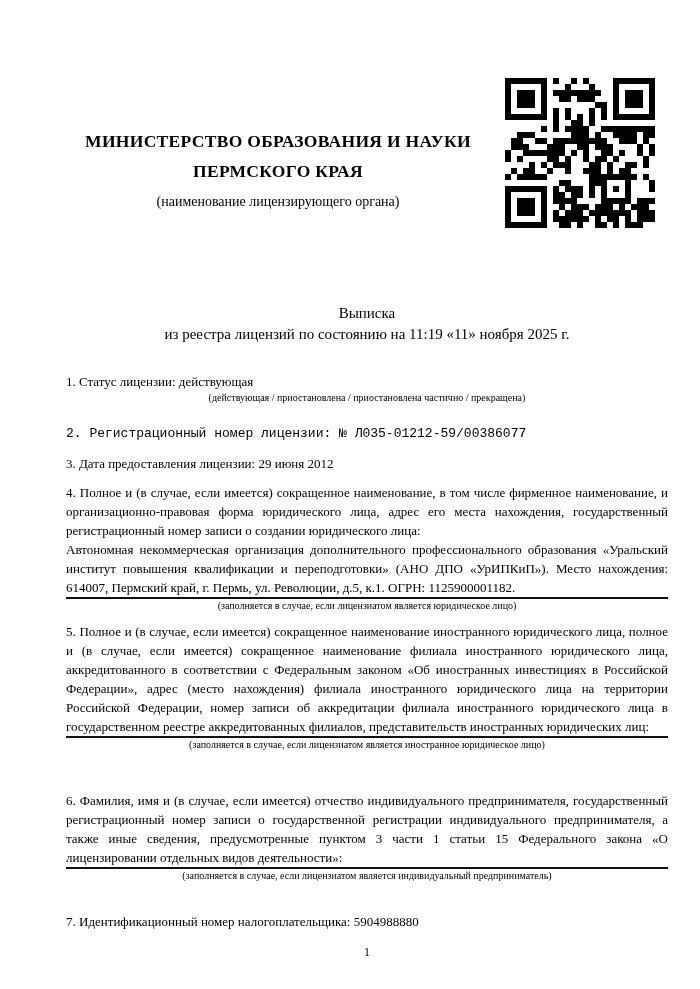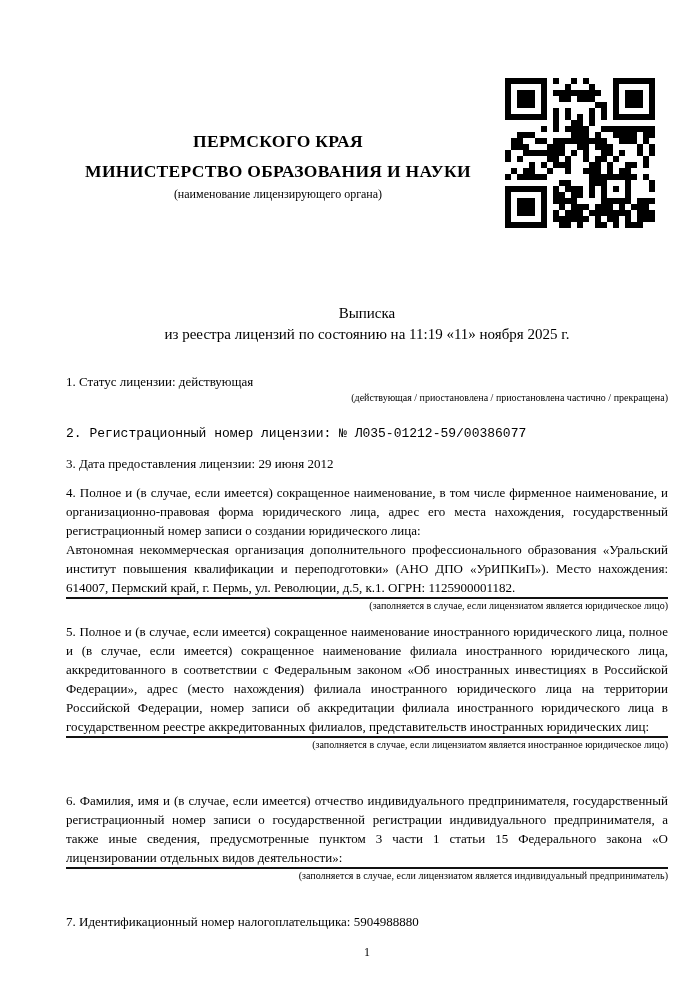--- a/index.html
+++ b/index.html
@@ -21,21 +21,21 @@
     left: 0; top: 126px;
     width: 424px;
     text-align: center;
   }
   .org-title {
     font-size: 17.5px;
     font-weight: bold;
     line-height: 30px;
     letter-spacing: 0.3px;
   }
-  .org-note { font-size: 12px; line-height: 14px; margin-top: 1px; }
+  .org-note { font-size: 14px; line-height: 14px; margin-top: 9px; }
   .qr {
     position: absolute;
     top: 78px; right: 13px;
     width: 150px; height: 150px;
     background: #ffffff;
   }
   .qr svg { display: block; }
   
   .doc-title {
     margin-top: 71px;
@@ -46,21 +46,21 @@
   
   .body {
     font-size: 13px;
     line-height: 19px;
     margin: 0;
   }
   .just { text-align: justify; }
   .note {
     font-size: 10px;
     line-height: 14px;
-    text-align: right;
+    text-align: center;
   }
   .rule {
     border-top: 2px solid #111111;
     height: 0;
     margin: 0;
   }
   .mt-s1 { margin-top: 27px; }
   .mt-s2 { margin-top: 19px; font-family: Liberation Mono, monospace; }
   .mt-s3 { margin-top: 11px; }
   .mt-s4 { margin-top: 10px; }
@@ -74,22 +74,22 @@
     line-height: 16px;
   }
 </style>
 </head>
 <body>
 
 <div class="page">
 
   <div class="header">
     <div class="org-block">
+      <div class="org-title">МИНИСТЕРСТВО ОБРАЗОВАНИЯ И НАУКИ</div>
       <div class="org-title">ПЕРМСКОГО КРАЯ</div>
-      <div class="org-title">МИНИСТЕРСТВО ОБРАЗОВАНИЯ И НАУКИ</div>
       <div class="org-note">(наименование лицензирующего органа)</div>
     </div>
     <div class="qr" id="qr">
         <svg xmlns="http://www.w3.org/2000/svg" width="150" height="150" viewBox="0 0 150 150">
           <rect width="150" height="150" fill="#fff"></rect>
           <rect x="0" y="0" width="6" height="6" fill="#000"></rect>
           <rect x="6" y="0" width="6" height="6" fill="#000"></rect>
           <rect x="12" y="0" width="6" height="6" fill="#000"></rect>
           <rect x="18" y="0" width="6" height="6" fill="#000"></rect>
           <rect x="24" y="0" width="6" height="6" fill="#000"></rect>

